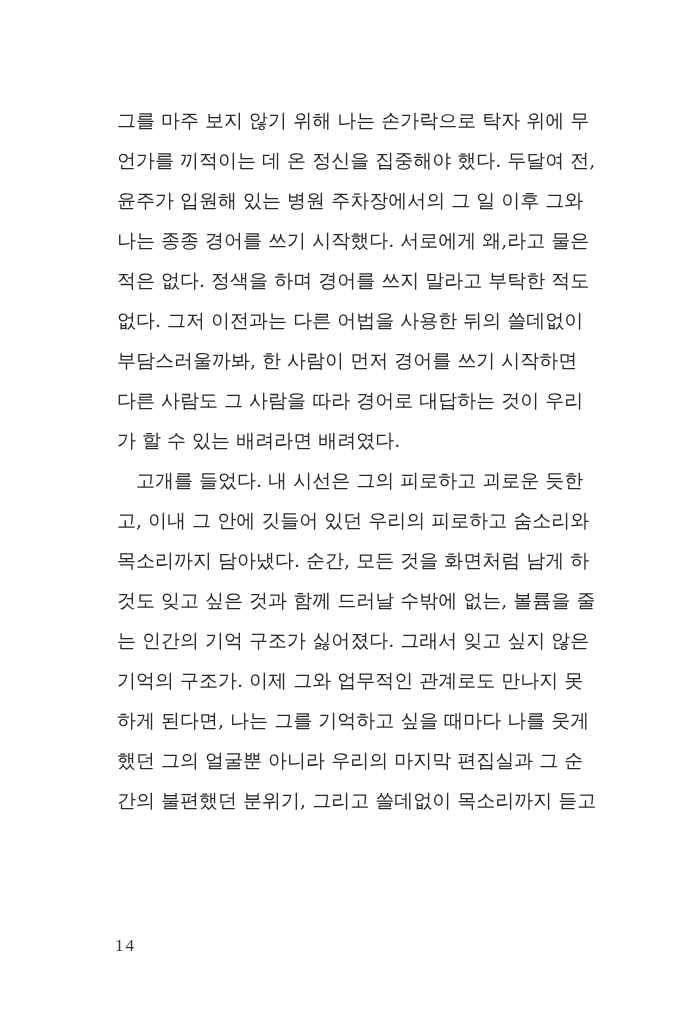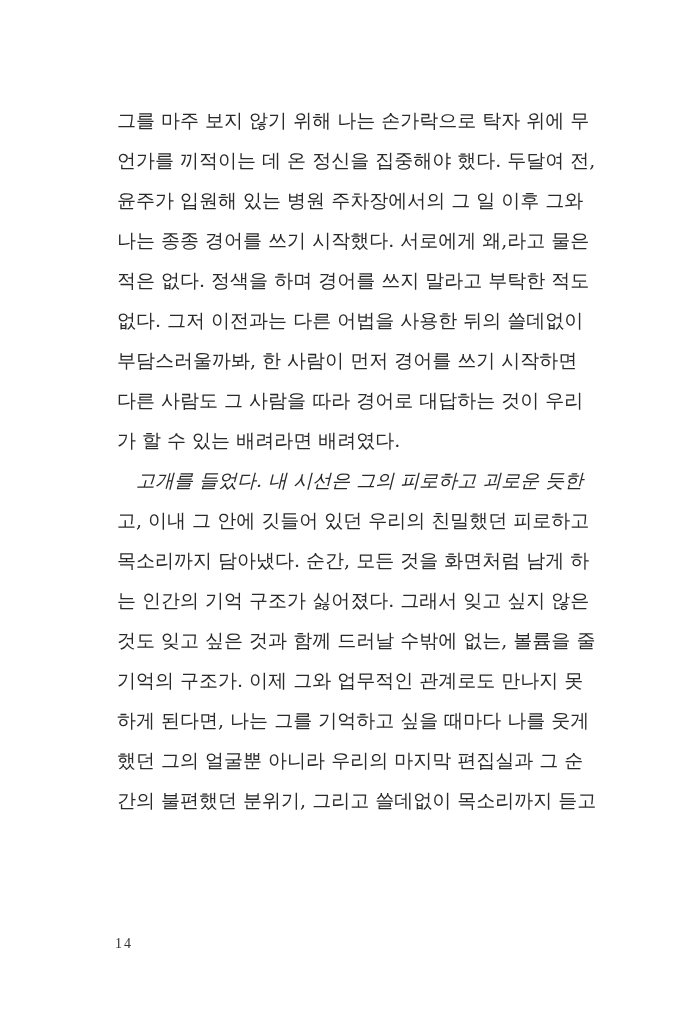--- a/index.html
+++ b/index.html
@@ -5,44 +5,44 @@
   html, body { margin: 0; padding: 0; background: #ffffff; }
   body { width: 697px; height: 1024px; position: relative; overflow: hidden; }
   .page { position: absolute; left: 0; top: 0; width: 697px; height: 1024px; background: #fff; }
   .text-block {
     position: absolute; left: 117px; top: 100px; width: 452px;
     font-family: "DejaVu Serif", "Liberation Serif", serif;
     font-size: 19px; line-height: 40px; color: #2a2a2a;
   }
   .line { display: block; white-space: nowrap; text-align: justify; text-align-last: justify; height: 40px; }
   .line.last { text-align-last: left; }
-  .line.indent { padding-left: 19px; font-style: italic; }
+  .line.indent { padding-left: 19px; }
   .page-number {
     position: absolute; left: 115px; top: 936px;
-    font-family: "Liberation Serif", serif; font-size: 14px; color: #333; letter-spacing: 2px;
+    font-family: "Liberation Serif", serif; font-size: 17px; color: #333; letter-spacing: 2px;
   }
 </style>
 </head>
 <body>
 
 <div class="page">
   <div class="text-block">
     <span class="line">그를 마주 보지 않기 위해 나는 손가락으로 탁자 위에 무</span>
     <span class="line">언가를 끼적이는 데 온 정신을 집중해야 했다. 두달여 전,</span>
     <span class="line">윤주가 입원해 있는 병원 주차장에서의 그 일 이후 그와</span>
     <span class="line">나는 종종 경어를 쓰기 시작했다. 서로에게 왜,라고 물은</span>
     <span class="line">적은 없다. 정색을 하며 경어를 쓰지 말라고 부탁한 적도</span>
     <span class="line">없다. 그저 이전과는 다른 어법을 사용한 뒤의 쓸데없이</span>
     <span class="line">부담스러울까봐, 한 사람이 먼저 경어를 쓰기 시작하면</span>
     <span class="line">다른 사람도 그 사람을 따라 경어로 대답하는 것이 우리</span>
     <span class="line last">가 할 수 있는 배려라면 배려였다.</span>
     <span class="line indent">고개를 들었다. 내 시선은 그의 피로하고 괴로운 듯한</span>
-    <span class="line">고, 이내 그 안에 깃들어 있던 우리의 친밀했던 피로하고</span>
+    <span class="line">고, 이내 그 안에 깃들어 있던 우리의 피로하고 숨소리와</span>
     <span class="line">목소리까지 담아냈다. 순간, 모든 것을 화면처럼 남게 하</span>
+    <span class="line">것도 잊고 싶은 것과 함께 드러날 수밖에 없는, 볼륨을 줄</span>
     <span class="line">는 인간의 기억 구조가 싫어졌다. 그래서 잊고 싶지 않은</span>
-    <span class="line">것도 잊고 싶은 것과 함께 드러날 수밖에 없는, 볼륨을 줄</span>
     <span class="line">기억의 구조가. 이제 그와 업무적인 관계로도 만나지 못</span>
     <span class="line">하게 된다면, 나는 그를 기억하고 싶을 때마다 나를 웃게</span>
     <span class="line">했던 그의 얼굴뿐 아니라 우리의 마지막 편집실과 그 순</span>
     <span class="line">간의 불편했던 분위기, 그리고 쓸데없이 목소리까지 듣고</span>
   </div>
   <div class="page-number">14</div>
 </div>
 
 </body></html>

